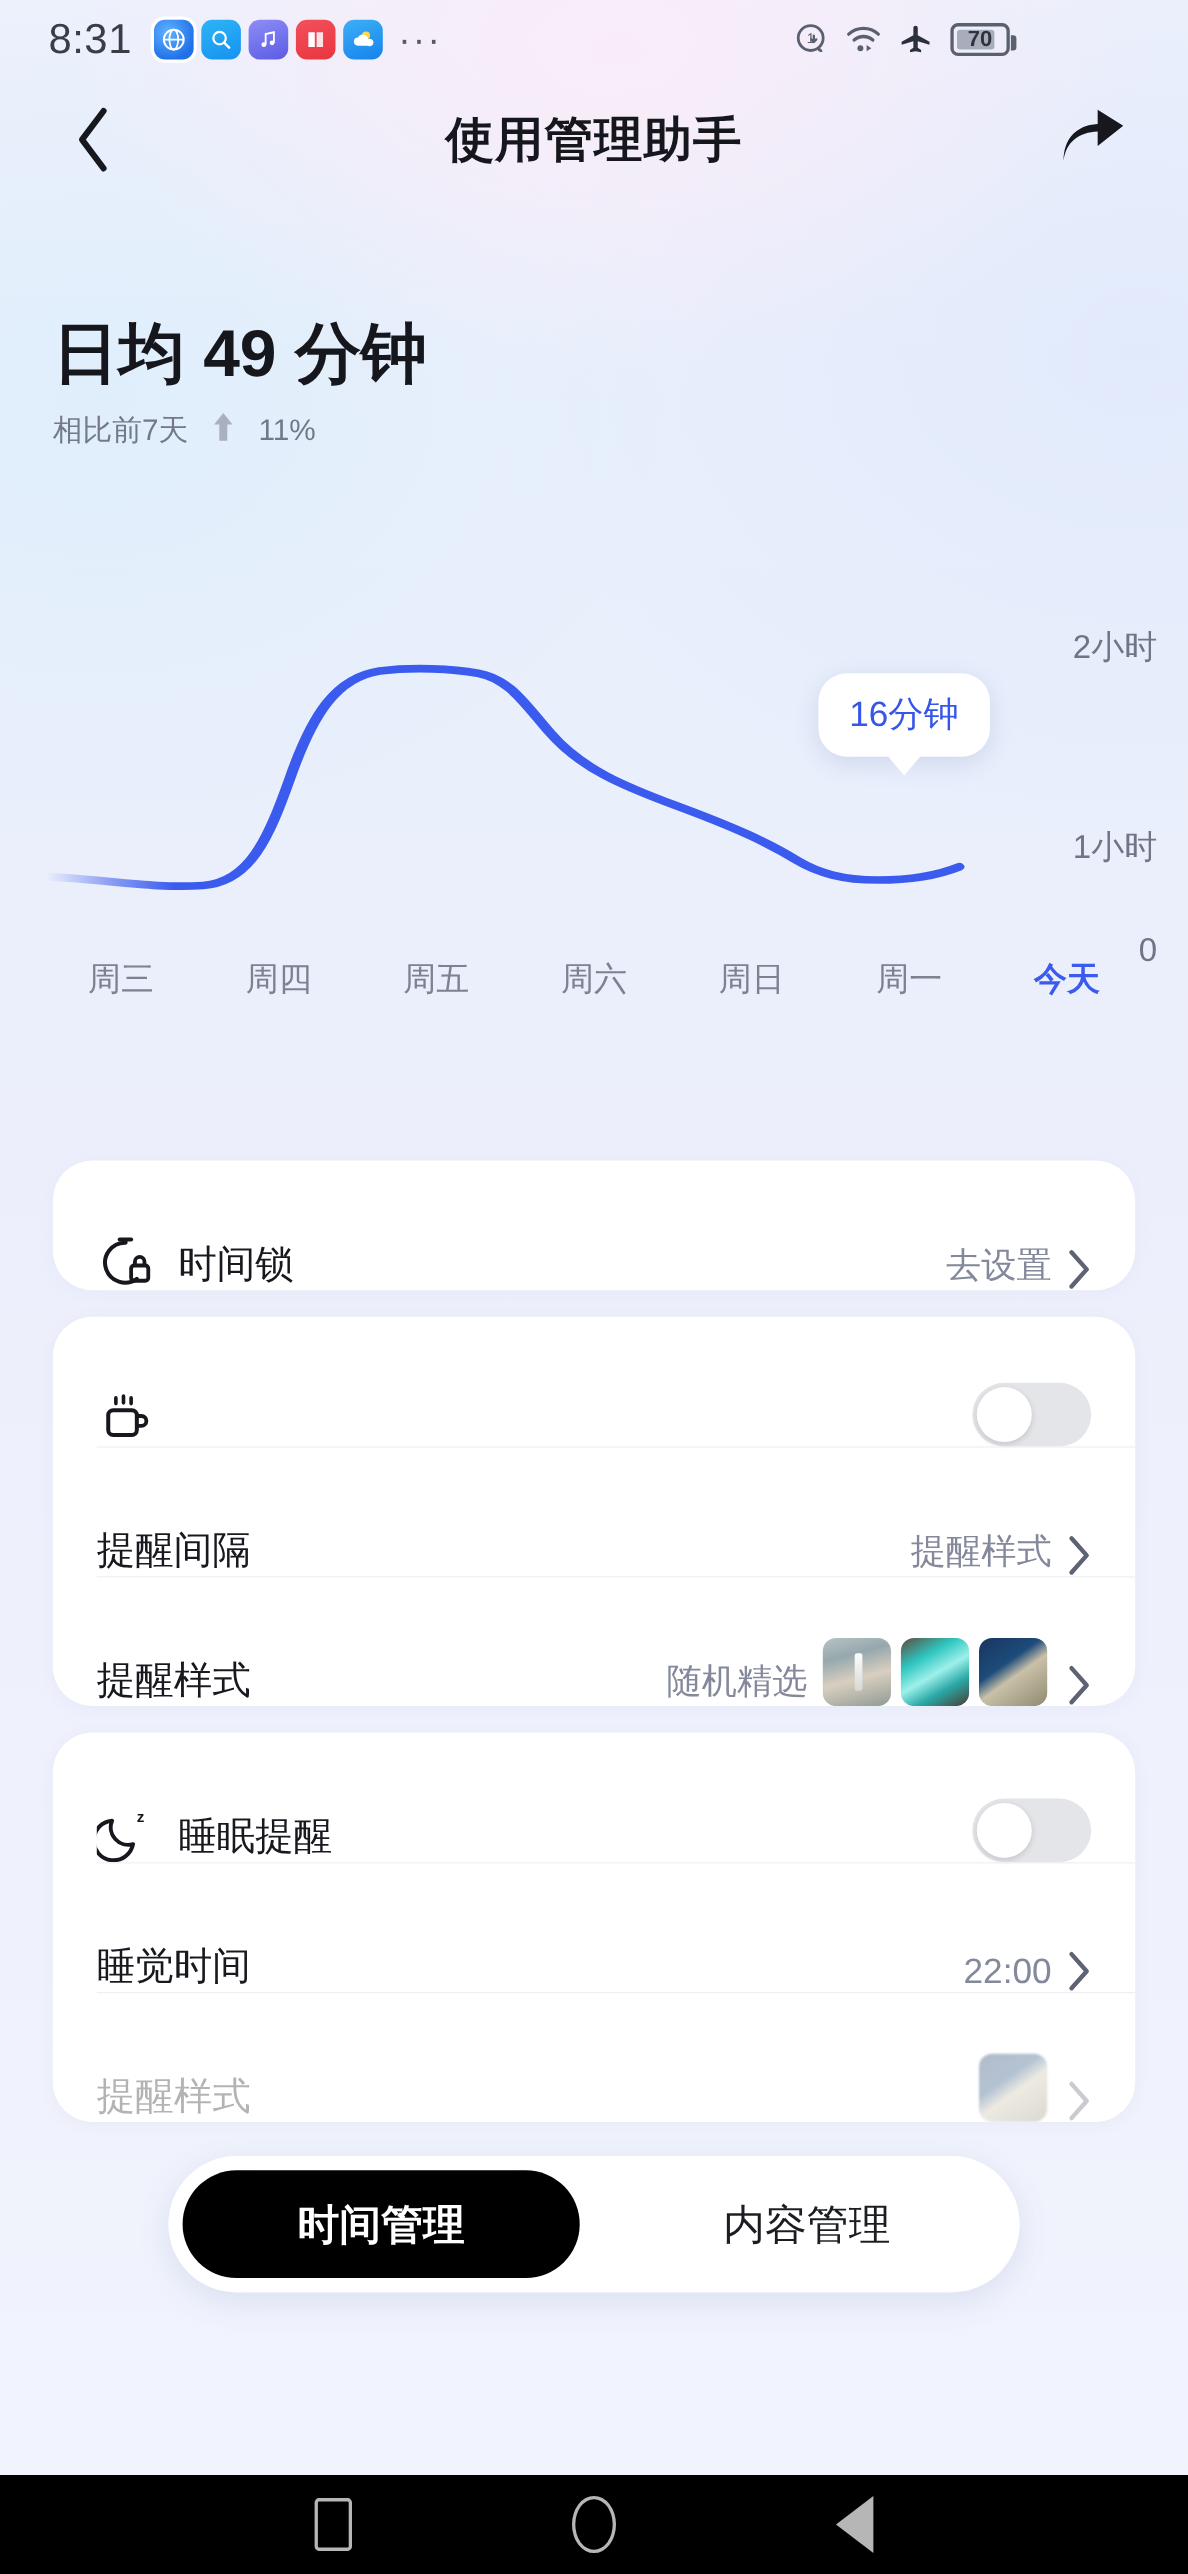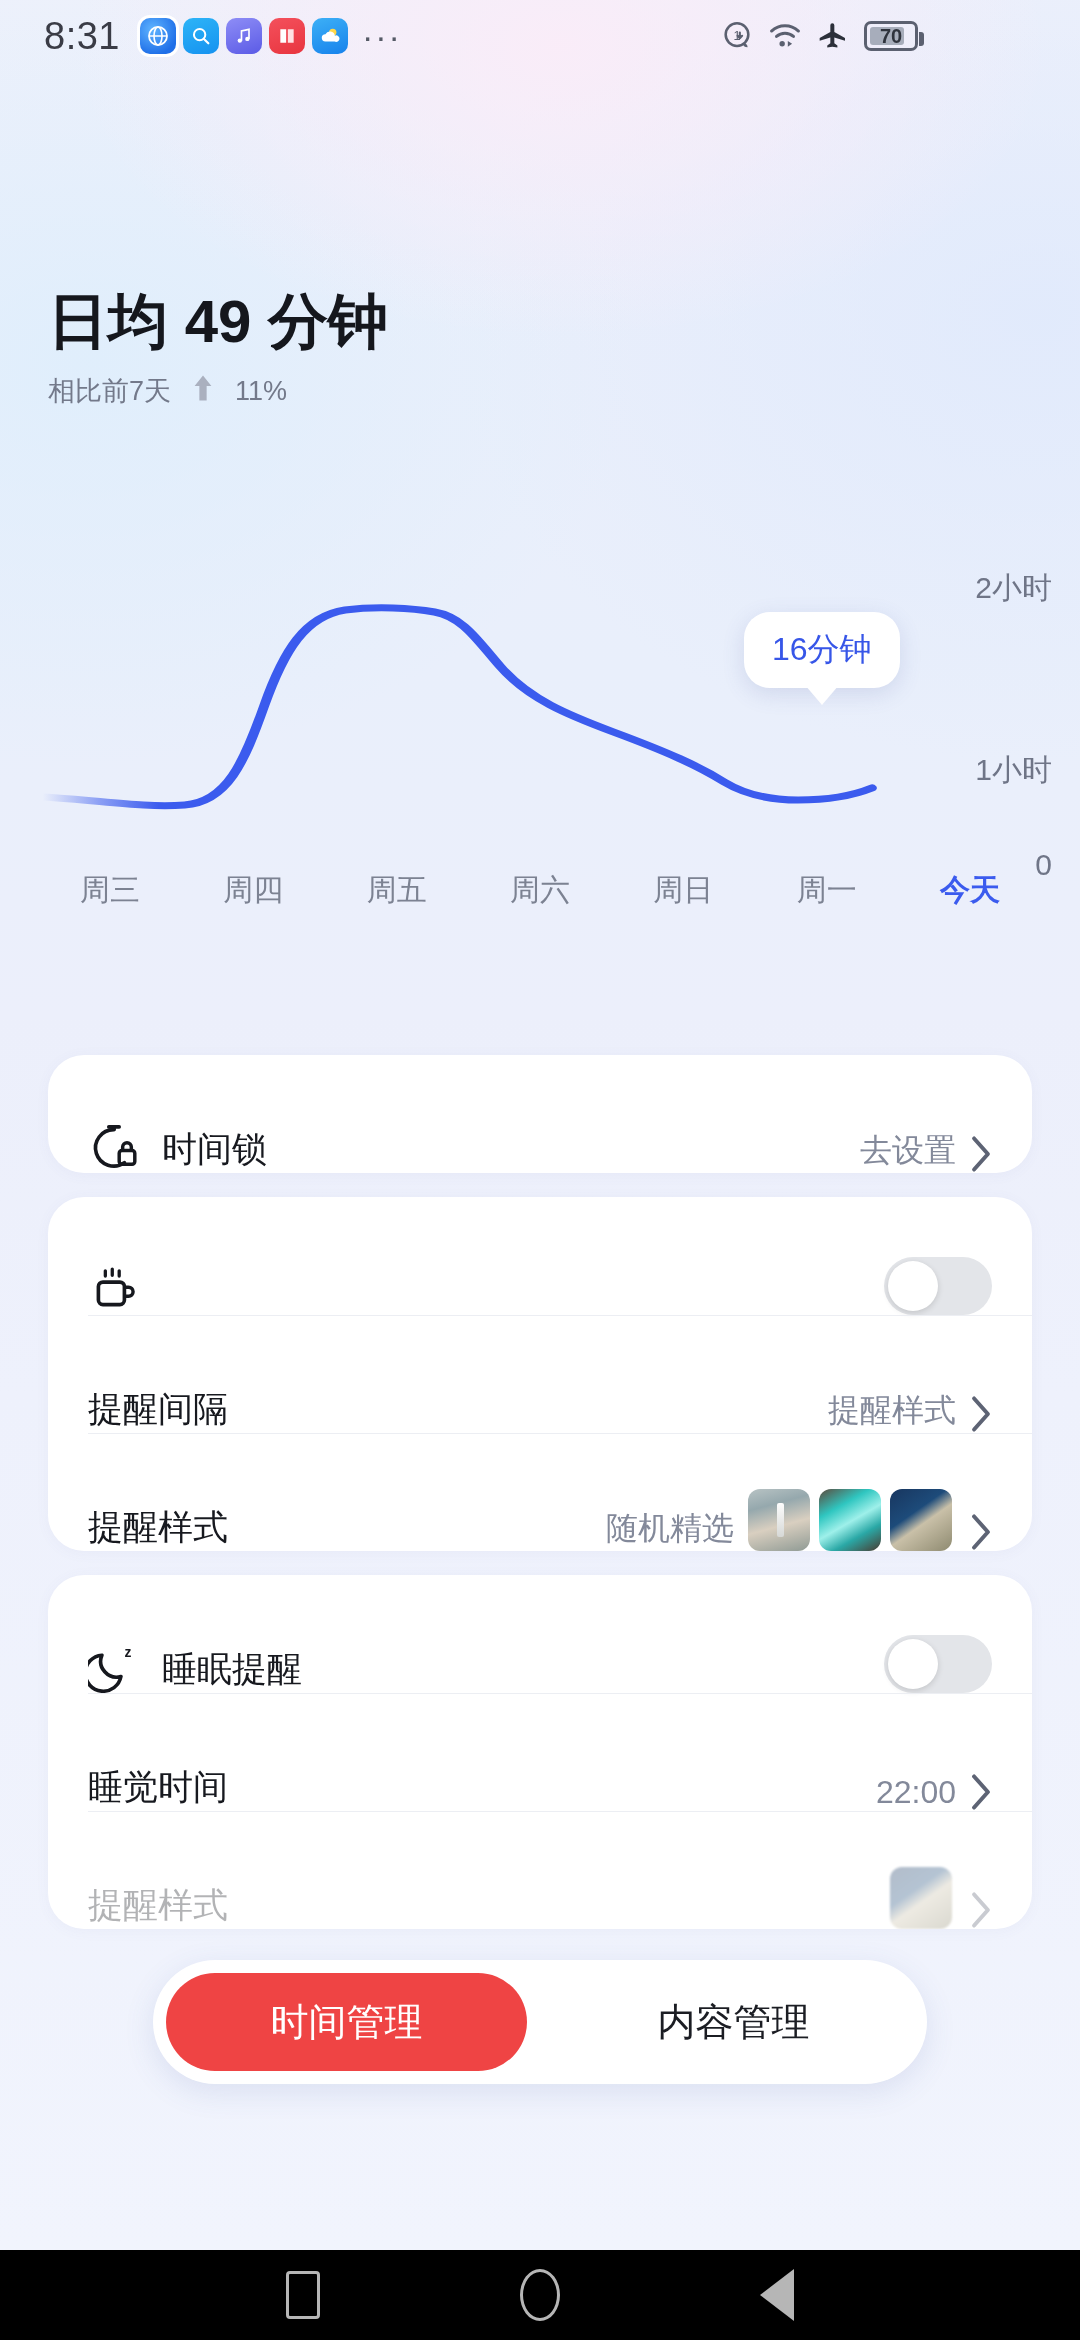--- a/index.html
+++ b/index.html
@@ -122,21 +122,21 @@
   .card-faded .chev { opacity:0.33; }
 
   
   .tabbar {
     position:absolute; left:153px; top:1960px; width:774px; height:124px;
     background:#fff; border-radius:62px; display:flex; align-items:center;
     box-shadow:0 8px 30px rgba(70,90,160,0.13);
   }
   .tab { flex:1; height:98px; margin:0 13px; border-radius:49px; display:flex;
          align-items:center; justify-content:center; font-size:38px; color:#1b1d23; font-weight:500; }
-  .tab.active { background:#ef4444; color:#fff; font-weight:400; }
+  .tab.active { background:#000000; color:#fff; font-weight:700; }
 
   
   .navbar { position:absolute; left:0; bottom:0; width:1080px; height:90px; background:#000;
             display:flex; align-items:center; justify-content:center; gap:200px; }
   .nav-recent { width:34px; height:48px; border:3px solid #b6b6b6; border-radius:4px; }
   .nav-home { width:40px; height:52px; border:3px solid #b6b6b6; border-radius:50%; }
   .nav-back-tri { width:0; height:0; border-top:26px solid transparent; border-bottom:26px solid transparent;
                   border-right:34px solid #b6b6b6; }
 </style>
 </head>
@@ -206,20 +206,33 @@
             <path d="M21 15.5v-2l-8-4.5V4a1.5 1.5 0 00-3 0v5L2 13.5v2l8-2.3v4.3l-2.3 1.6v1.6L11.5 20l3.8.7v-1.6L13 17.5v-4.3z" fill="#2c303a"></path>
           </svg>
       </span>
       <span class="battery">
         <span class="battery-fill"></span>
         <span class="battery-num">70</span>
       </span>
     </div>
   </div>
 
+  <div class="titlebar">
+    <div class="nav-back">
+      <svg width="40" height="62" viewBox="0 0 24 38">
+          <path d="M17 3L5 19l12 16" fill="none" stroke="#16181e" stroke-width="3.4" stroke-linecap="round" stroke-linejoin="round"></path>
+        </svg>
+    </div>
+    <div class="page-title">使用管理助手</div>
+    <div class="nav-share">
+      <svg width="62" height="56" viewBox="0 0 32 28">
+          <path d="M2 24c1-9 7.5-13.5 16-13.8V17l12-9.5L18 0v6.6C7.5 7.2 2 14 2 24z" fill="#16181e"></path>
+        </svg>
+    </div>
+  </div>
 
   <div class="summary">
     <div class="sum-main">日均 49 分钟</div>
     <div class="sum-sub">
       <span>相比前7天</span>
       <span class="sum-arrow">
         <svg width="24" height="28" viewBox="0 0 16 20">
             <path d="M8 1l6 7.5h-3.4V19H5.4V8.5H2z" fill="#aab0bf"></path>
           </svg>
       </span>

